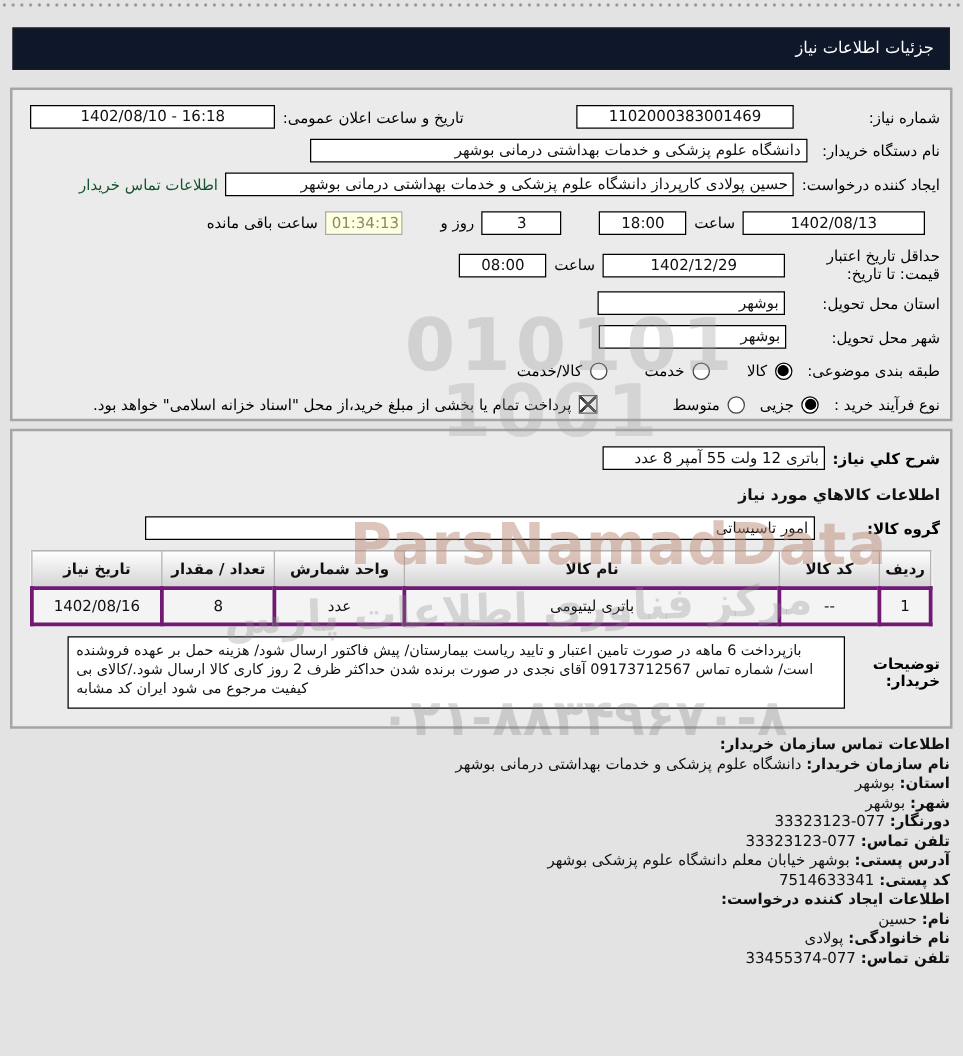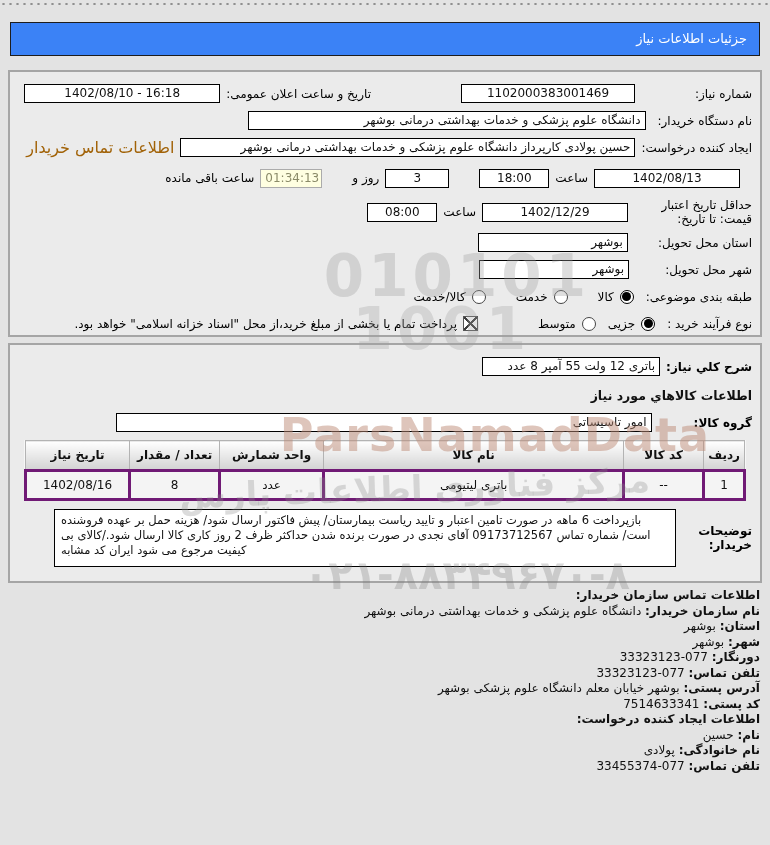--- a/index.html
+++ b/index.html
@@ -13,40 +13,40 @@
     font-size:12px;
     color:#111;
   }
   .dotted-top {
     position:absolute; top:2px; left:0; width:770px; height:4px;
     background-image: radial-gradient(circle, #8f8f8f 1px, transparent 1.3px);
     background-size:7px 4px; background-repeat:repeat-x;
   }
   .title-bar {
     position:absolute; top:22px; right:10px; left:10px; height:34px;
-    background:#3b82f6; border:1px solid #1d1d1d; color:#fff;
+    background:#0f172a; border:1px solid #1d1d1d; color:#fff;
     line-height:32px; padding-right:12px; font-size:13px;
   }
   .panel {
     position:absolute; right:8px; left:8px;
     background:#ebebeb; border:2px solid #a5a5a5;
   }
   .panel1 { top:70px; height:267px; padding:8px 6px 6px 6px; }
   .panel2 { top:343px; height:240px; padding:8px 6px 6px 6px; }
   .row { display:flex; align-items:center; min-height:27px; padding-right:2px; }
   .lbl { font-size:12px; color:#000; white-space:nowrap; }
   .lbl.wrap { white-space:normal; width:112px; line-height:14px; }
   .field {
     background:#fff; border:1px solid #000; height:19px; line-height:17px;
     font-size:12px; padding:0 4px; overflow:hidden; white-space:nowrap;
   }
   .center { text-align:center; }
   .right  { text-align:right; }
   .ltr { direction:ltr; unicode-bidi:isolate; }
-  .link { color:#a16207; font-size:16px; white-space:nowrap; cursor:pointer; }
+  .link { color:#14532d; font-size:12px; white-space:nowrap; cursor:pointer; }
   .timer {
     background:#ffffe1; border:1px solid #ababab; color:#8b8b69;
     height:19px; line-height:17px; font-size:12px; padding:0 4px; text-align:left;
   }
   .radio {
     width:14px; height:14px; border:1px solid #444; border-radius:50%;
     background:#fff; display:inline-block; position:relative; flex:0 0 auto;
   }
   .radio.checked { border-color:#000; }
   .radio.checked::after {

